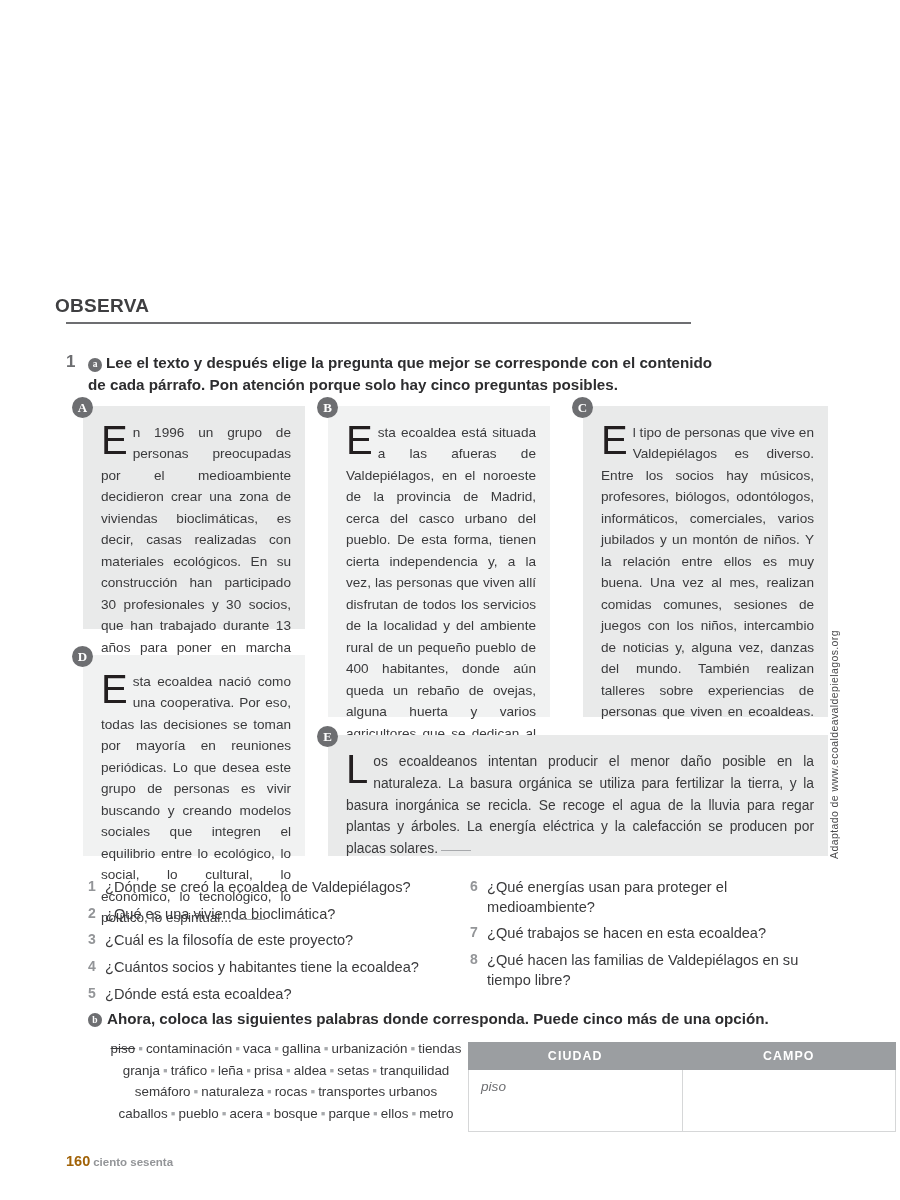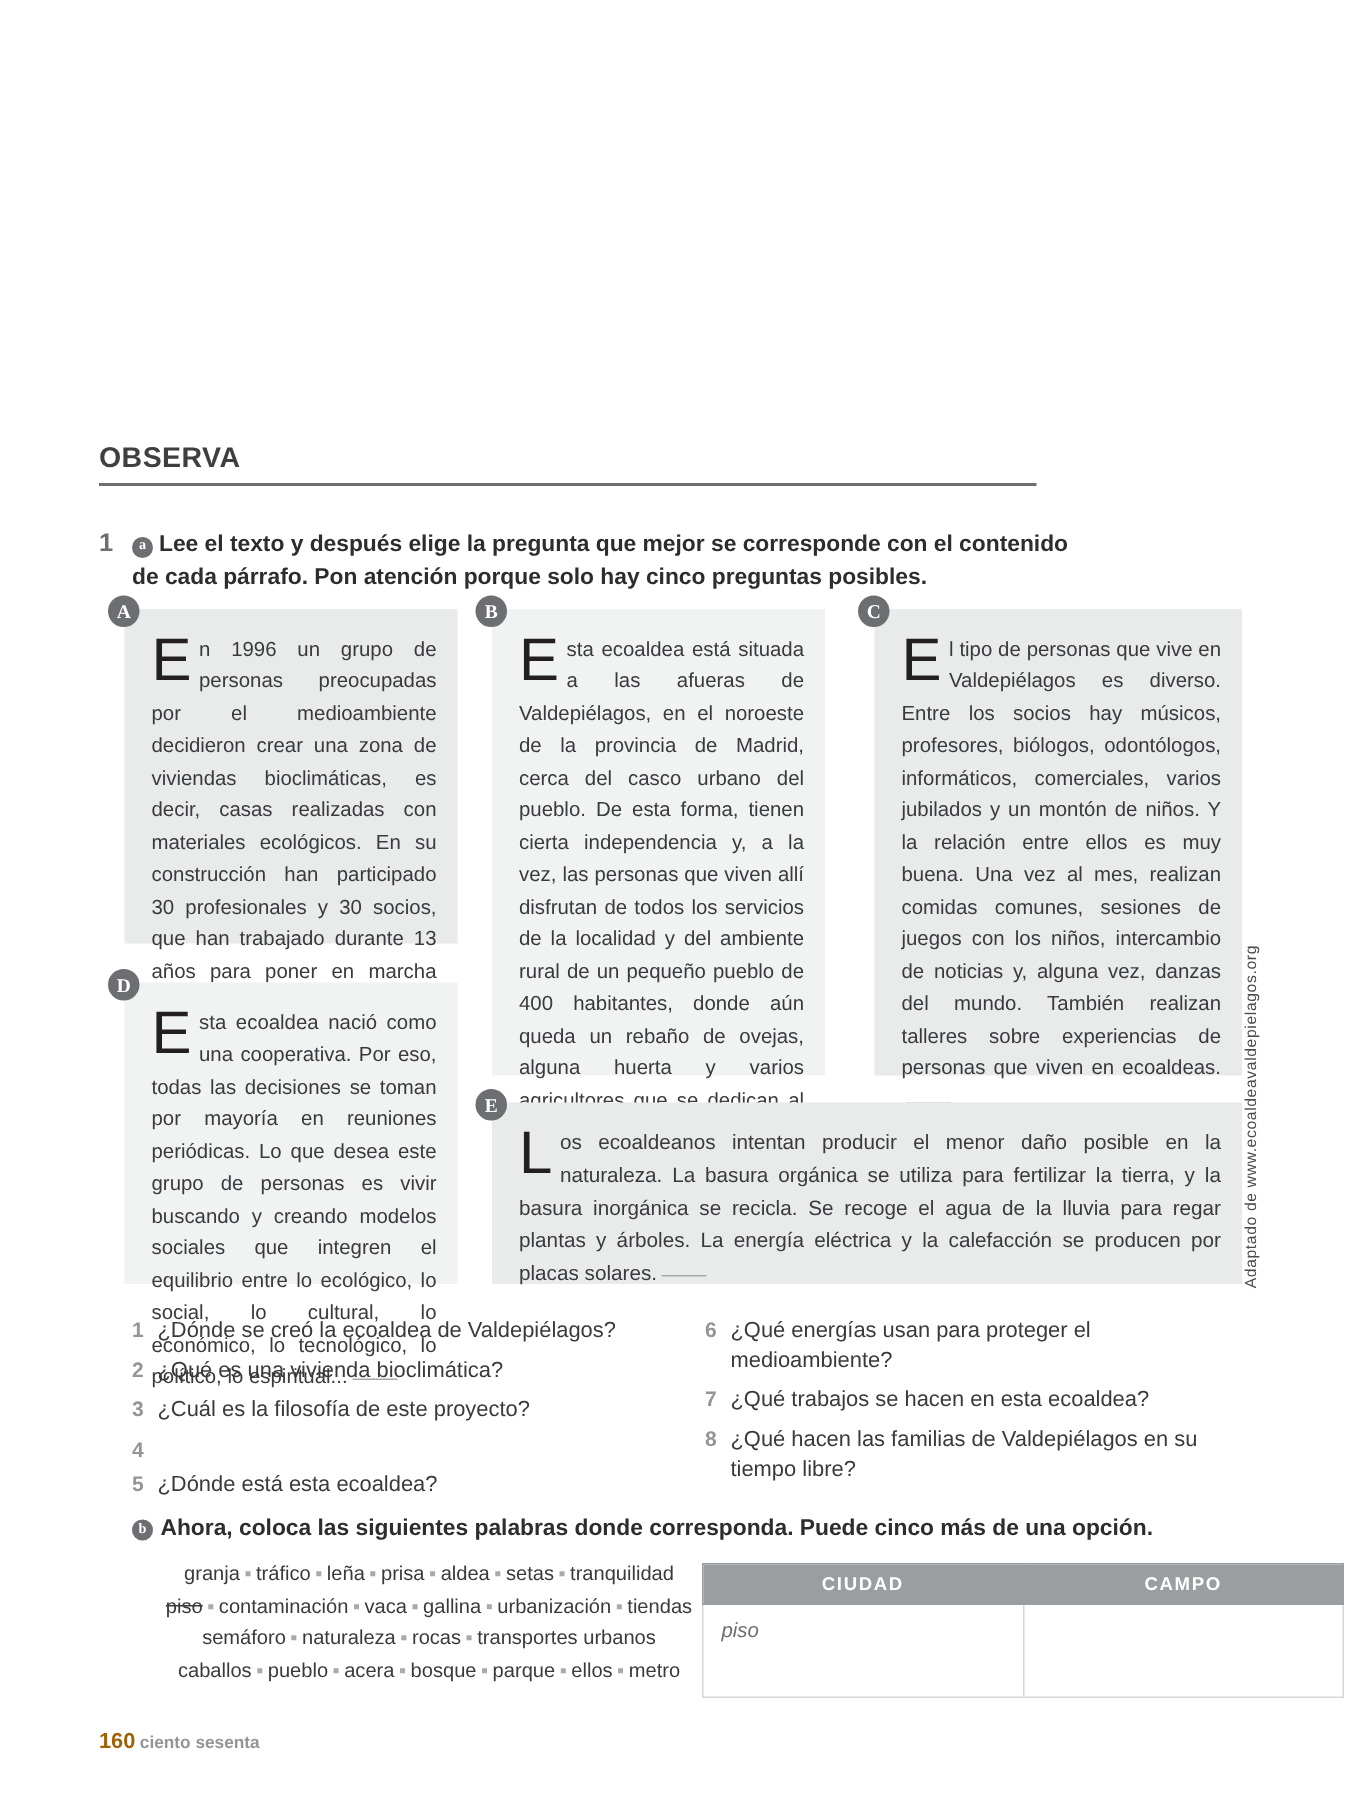--- a/index.html
+++ b/index.html
@@ -46,21 +46,21 @@
     background: #ffffff;
     clip-path: polygon(0 0, 100% 0, 100% 100%, 36% 100%);
   }
   .notch2 {
     position: absolute; left: 0px; top: 212px; width: 40px; height: 30px;
     background: #ffffff;
   }
 
   
   .observa {
-    position: absolute; left: 66px; top: 295px;
+    position: absolute; left: 55px; top: 295px;
     font-family: "Liberation Sans Narrow", "Liberation Sans", sans-serif;
     font-weight: 700; font-size: 19px; color: #3f3f41; letter-spacing: 0.3px;
   }
   .observa-rule {
     position: absolute; left: 66px; top: 322px; width: 625px; height: 2px;
     background: #6d6e71;
   }
 
   
   .ex-num {
@@ -251,20 +251,21 @@
     <div class="qrow">
       <span class="qn">2</span>
       <span class="qt">¿Qué es una vivienda bioclimática?</span>
     </div>
     <div class="qrow">
       <span class="qn">3</span>
       <span class="qt">¿Cuál es la filosofía de este proyecto?</span>
     </div>
     <div class="qrow">
       <span class="qn">4</span>
+      <span class="qt">¿Cuántos socios y habitantes tiene la ecoaldea?</span>
     </div>
     <div class="qrow">
       <span class="qn">5</span>
       <span class="qt">¿Dónde está esta ecoaldea?</span>
     </div>
   </div>
 
   <div class="qlist" id="qlist-right">
     <div class="qrow">
       <span class="qn">6</span>
@@ -278,22 +279,22 @@
       <span class="qn">8</span>
       <span class="qt">¿Qué hacen las familias de Valdepiélagos en su tiempo libre?</span>
     </div>
   </div>
 
   <div class="ex-b-instr">
     <span class="badge-b-inline">b</span><span>Ahora, coloca las siguientes palabras donde corresponda. Puede cinco más de una opción.</span>
   </div>
 
   <div class="wordbank" id="wordbank">
+      <div><span class="struck">piso</span><span class="sep">▪</span><span>contaminación</span><span class="sep">▪</span><span>vaca</span><span class="sep">▪</span><span>gallina</span><span class="sep">▪</span><span>urbanización</span><span class="sep">▪</span><span>tiendas</span></div>
       <div><span>granja</span><span class="sep">▪</span><span>tráfico</span><span class="sep">▪</span><span>leña</span><span class="sep">▪</span><span>prisa</span><span class="sep">▪</span><span>aldea</span><span class="sep">▪</span><span>setas</span><span class="sep">▪</span><span>tranquilidad</span></div>
-      <div><span class="struck">piso</span><span class="sep">▪</span><span>contaminación</span><span class="sep">▪</span><span>vaca</span><span class="sep">▪</span><span>gallina</span><span class="sep">▪</span><span>urbanización</span><span class="sep">▪</span><span>tiendas</span></div>
       <div><span>semáforo</span><span class="sep">▪</span><span>naturaleza</span><span class="sep">▪</span><span>rocas</span><span class="sep">▪</span><span>transportes urbanos</span></div>
       <div><span>caballos</span><span class="sep">▪</span><span>pueblo</span><span class="sep">▪</span><span>acera</span><span class="sep">▪</span><span>bosque</span><span class="sep">▪</span><span>parque</span><span class="sep">▪</span><span>ellos</span><span class="sep">▪</span><span>metro</span></div>
     </div>
 
   <table class="tbl">
     <thead>
       <tr>
         <th>CIUDAD</th>
         <th>CAMPO</th>
       </tr>

